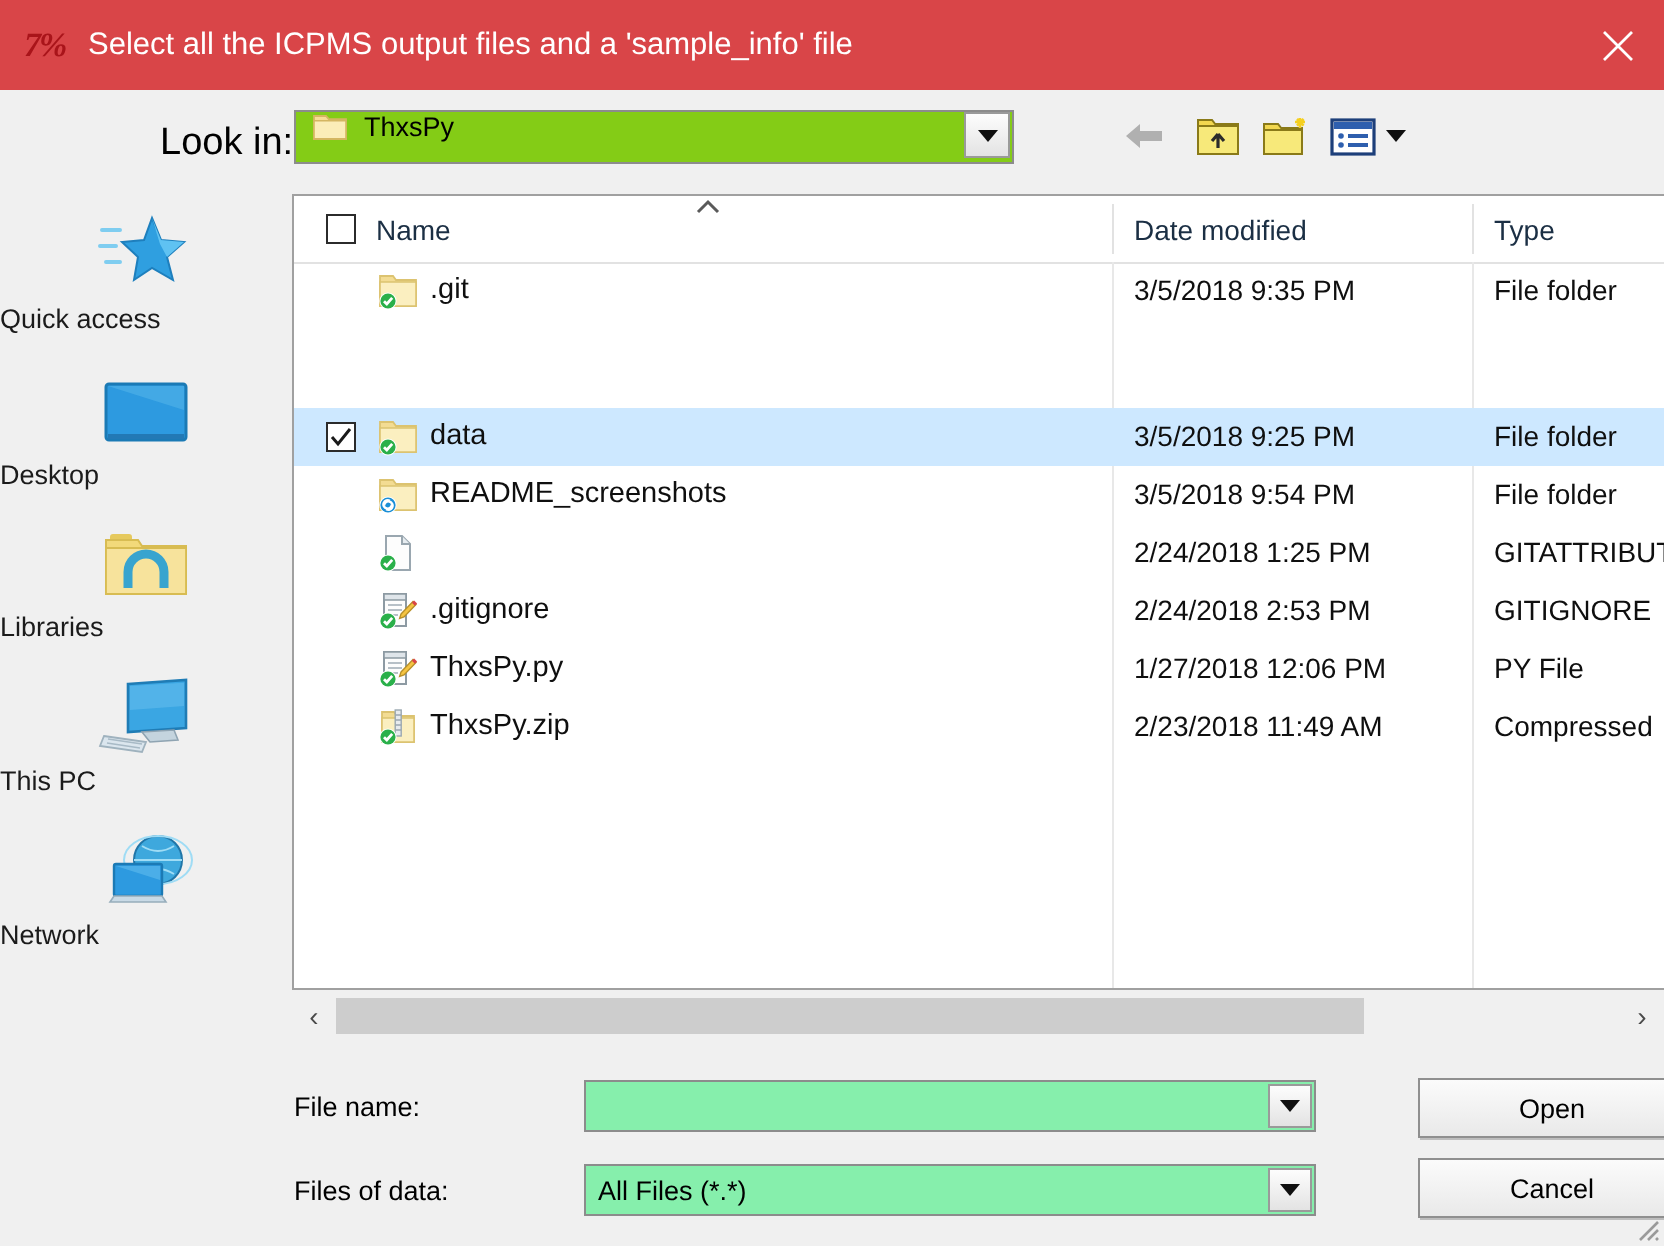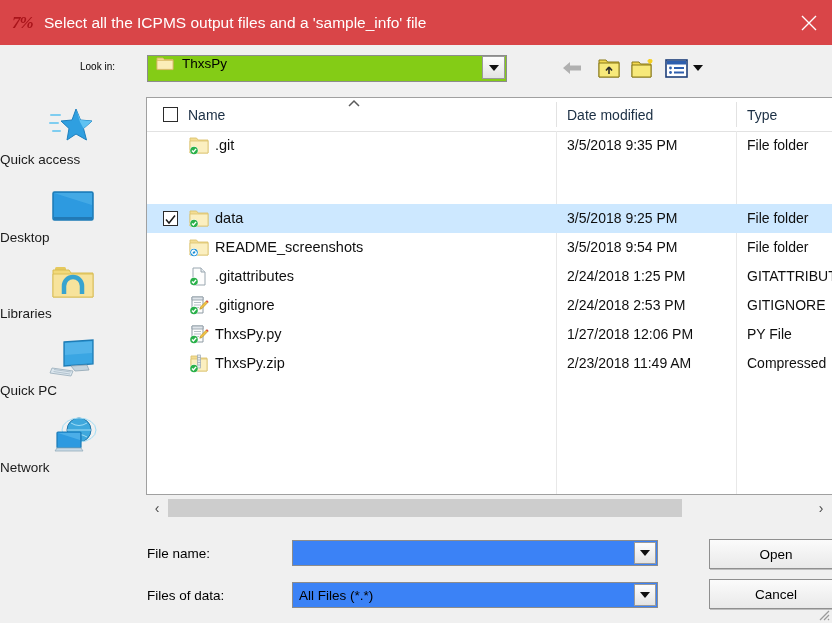--- a/index.html
+++ b/index.html
@@ -66,21 +66,21 @@
 
   
   .lookin-row {
     position: absolute;
     left: 0; top: 45px;
     width: 832px; height: 52px;
   }
   .lookin-label {
     position: absolute;
     left: 80px; top: 16px;
-    font-size: 10px;
+    font-size: 19px;
     color: #000;
   }
   .lookin-combo {
     position: absolute;
     left: 147px; top: 10px;
     width: 360px; height: 27px;
     background: #84cc16;
     border: 1px solid #8c8c8c;
     box-sizing: border-box;
     display: flex;
@@ -299,21 +299,21 @@
     position: absolute;
     font-size: 13.5px;
     color: #000;
   }
   #lbl-filename { left: 147px; top: 546px; }
   #lbl-filetype { left: 147px; top: 588px; }
 
   .field {
     position: absolute;
     height: 26px;
-    background: #3b82f6;
+    background: #86efac;
     border: 1px solid #8c8c8c;
     box-sizing: border-box;
     display: flex;
     align-items: center;
   }
   #fld-filename { left: 292px; top: 540px; width: 366px; }
   #fld-filetype { left: 292px; top: 582px; width: 366px; }
   .field .val {
     flex: 1 1 auto;
     font-size: 13.5px;
@@ -461,21 +461,21 @@
     <div class="place" style="top:237px">
       <span class="pic">
         <svg width="48" height="42" viewBox="0 0 48 42">
           <path d="M15 4 L44 2 L44 26 L15 28 Z" fill="#3aa6e3" stroke="#1f7cb5" stroke-width="1.3"></path>
           <path d="M16 5 L43 3.4 L43 15 L16 17 Z" fill="#62bdec" opacity="0.6"></path>
           <path d="M22 28 L26 33 L40 32 L38 27 Z" fill="#c4d4de" stroke="#8fa4b2" stroke-width="0.8"></path>
           <path d="M3 30 L24 33 L22 38 L1 35 Z" fill="#dbe6ee" stroke="#9fb2be" stroke-width="0.9"></path>
           <path d="M5 31.5 L22 34 M4.5 33.5 L21 36" stroke="#a8bac6" stroke-width="0.8"></path>
         </svg>
       </span>
-      <span class="lbl">Quick PC</span>
+      <span class="lbl">This PC</span>
     </div>
 
     <div class="place" style="top:314px">
       <span class="pic">
         <svg width="48" height="42" viewBox="0 0 48 42">
           <circle cx="30" cy="15" r="12" fill="#3ea8dd" stroke="#2176a8" stroke-width="1"></circle>
           <path d="M18 15 h24 M30 3 a17 12 0 0 1 0 24 a17 12 0 0 1 0 -24" fill="none" stroke="#9fdcf5" stroke-width="1"></path>
           <path d="M22 8 q8 5 16 0 M22 22 q8 -5 16 0" fill="none" stroke="#9fdcf5" stroke-width="1"></path>
           <rect x="8" y="17" width="24" height="16" rx="1" fill="#2d9ae0" stroke="#1b7ab5" stroke-width="1.2"></rect>
           <path d="M9 18 L31 18 L31 25 Z" fill="#5fbdec" opacity="0.6"></path>
@@ -568,21 +568,20 @@
       <div class="row">
         <span class="ic">
           <svg width="20" height="19" viewBox="0 0 20 19">
             <path d="M4 1 h8 l4 4 v13 H4 Z" fill="#fdfdfd" stroke="#9aa7b0" stroke-width="1"></path>
             <path d="M12 1 v4 h4" fill="#e6ecf0" stroke="#9aa7b0" stroke-width="1"></path>
             <circle cx="5" cy="14.5" r="4.3" fill="#ffffff"></circle>
             <circle cx="5" cy="14.5" r="3.8" fill="#2ab04a"></circle>
             <path d="M3 14.6 L4.4 16 L7.1 12.9" stroke="#ffffff" stroke-width="1.4" fill="none"></path>
           </svg>
         </span>
-        <span class="nm">.gitattributes</span>
         <span class="dt">2/24/2018 1:25 PM</span>
         <span class="tp">GITATTRIBUTE</span>
       </div>
 
       <div class="row">
         <span class="ic">
           <svg width="20" height="19" viewBox="0 0 20 19">
             <path d="M3 1 h11 v16 H3 Z" fill="#fdfdfd" stroke="#8d9aa3" stroke-width="1"></path>
             <path d="M3 1 h11 v3 H3 Z" fill="#dfe5ea" stroke="#8d9aa3" stroke-width="0.8"></path>
             <path d="M5 6.5 h7 M5 9 h7 M5 11.5 h5" stroke="#b7c0c7" stroke-width="1"></path>

